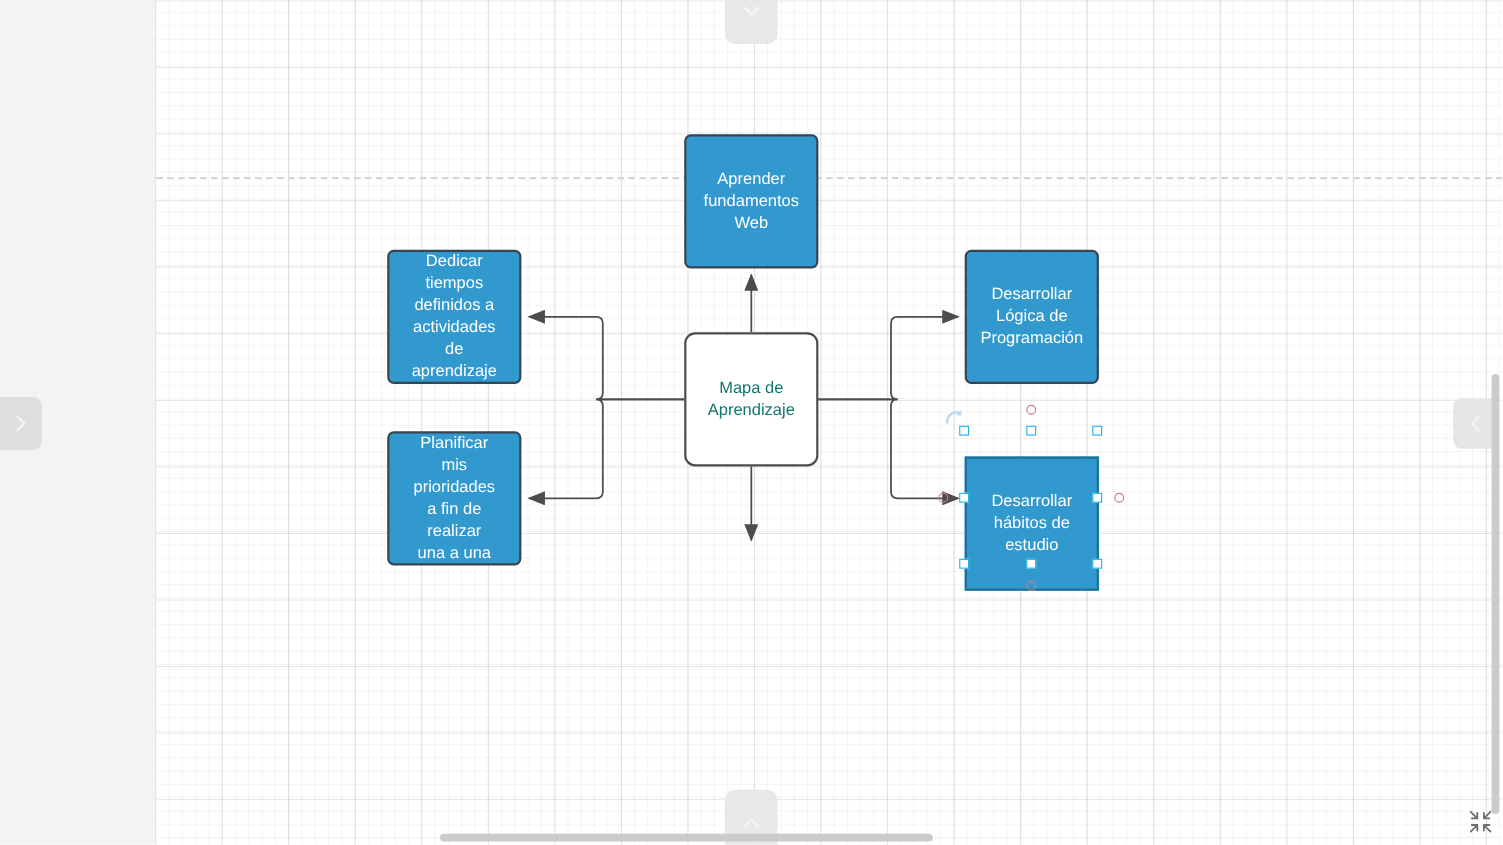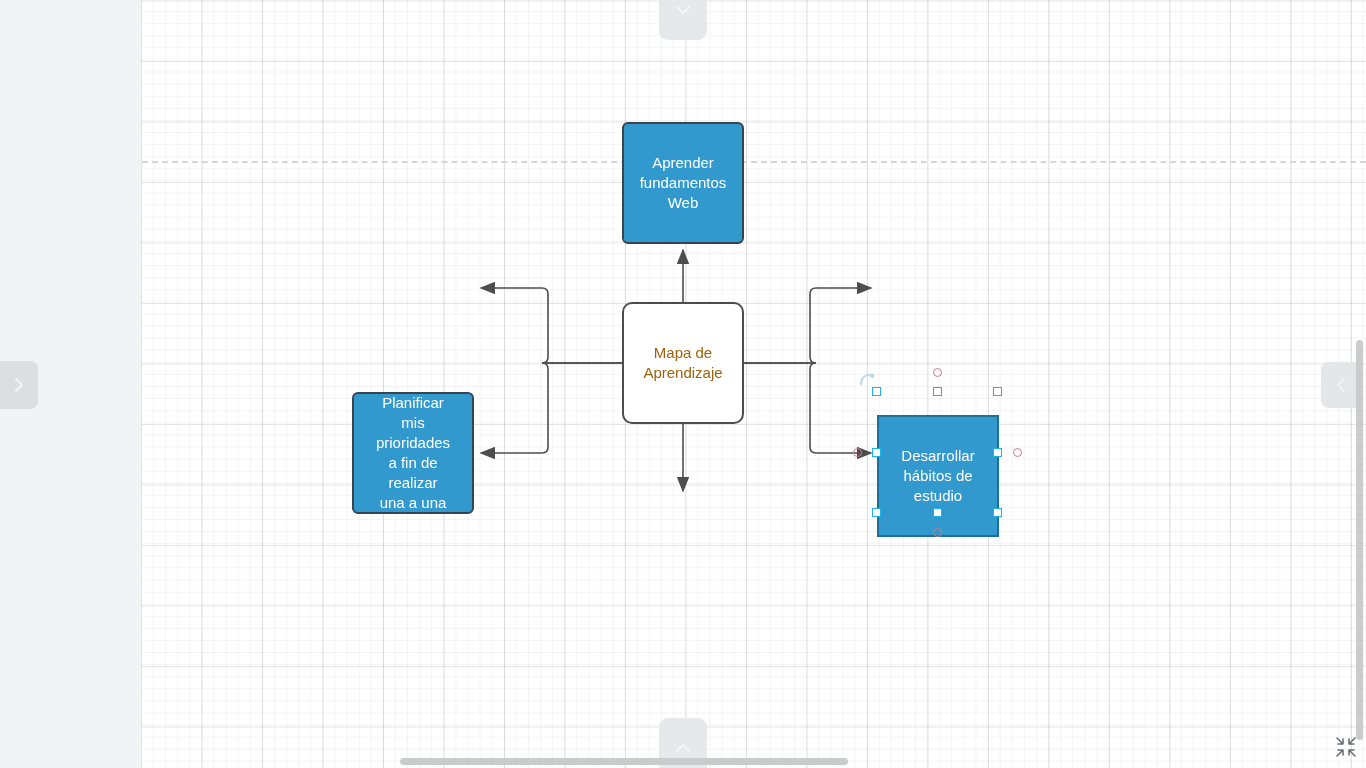--- a/index.html
+++ b/index.html
@@ -49,21 +49,21 @@
     display:flex;align-items:center;justify-content:center;text-align:center;
     line-height:20px;
   }
   .node .lbl{display:block;padding:0 20px;}
   .node-blue{
     background:#3299cf;border:2px solid #36454f;border-radius:6px;
     color:#ffffff;font-size:15px;
   }
   .node-root{
     background:#ffffff;border:2px solid #4d4d4d;border-radius:10px;
-    color:#a16207;font-size:15px;
+    color:#0f766e;font-size:15px;
   }
   .node-selected{border:2px solid #1f6f97;border-radius:0;margin-top:23px;}
 
   
   .handle{
     position:absolute;width:9px;height:9px;box-sizing:border-box;
     background:#ffffff;border:1.6px solid #1ab3e8;
   }
   .port{
     position:absolute;width:9px;height:9px;box-sizing:border-box;
@@ -140,25 +140,31 @@
       <path d="M744,363 L816,363 Q810,363 810,357 L810,294 Q810,288 816,288 L871,288"></path>
 
       <path d="M744,363 L816,363 Q810,363 810,369 L810,447 Q810,453 816,453 L871,453"></path>
     </g>
   </svg>
 
   <div class="node node-blue" style="left:622px;top:122px;width:122px;height:122px;">
     <span class="lbl">Aprender fundamentos Web</span>
   </div>
 
+  <div class="node node-blue" style="left:352px;top:227px;width:122px;height:122px;">
+    <span class="lbl">Dedicar tiempos definidos a actividades de aprendizaje</span>
+  </div>
 
   <div class="node node-blue" style="left:352px;top:392px;width:122px;height:122px;text-align:center;">
     <span class="lbl">Planificar mis prioridades a fin de realizar una a una</span>
   </div>
 
+  <div class="node node-blue" style="left:877px;top:227px;width:122px;height:122px;">
+    <span class="lbl">Desarrollar Lógica de Programación</span>
+  </div>
 
   <div class="node node-blue node-selected" style="left:877px;top:392px;width:122px;height:122px;">
     <span class="lbl">Desarrollar hábitos de estudio</span>
   </div>
 
 
   <div class="node node-root" style="left:622px;top:302px;width:122px;height:122px;">
     <span class="lbl">Mapa de Aprendizaje</span>
   </div>
 

